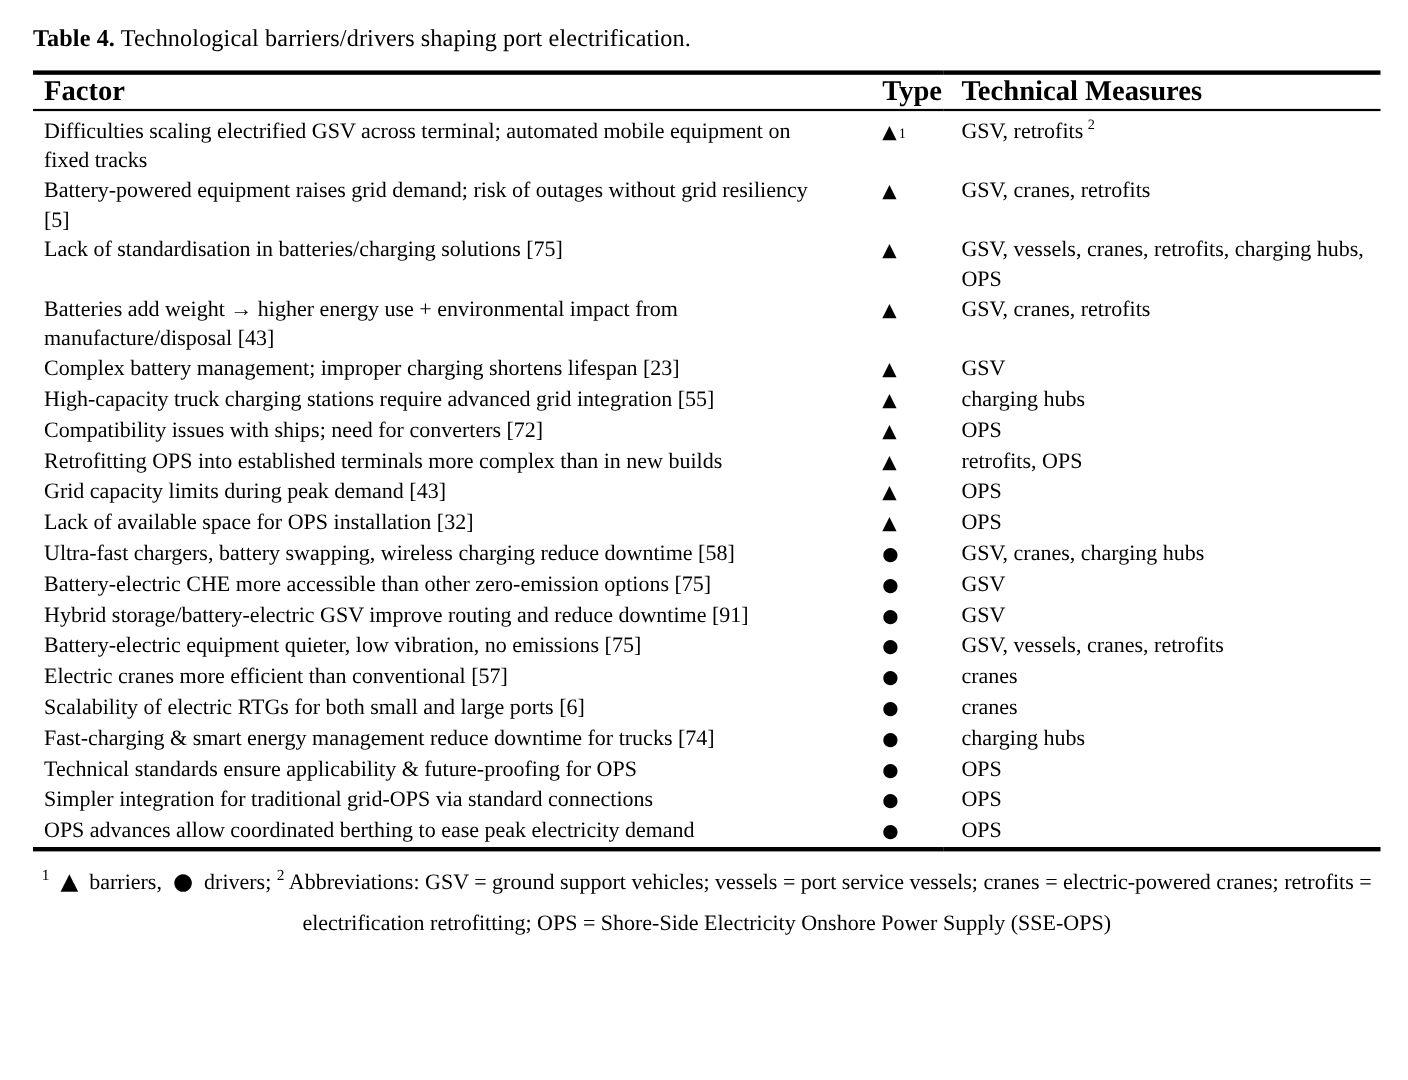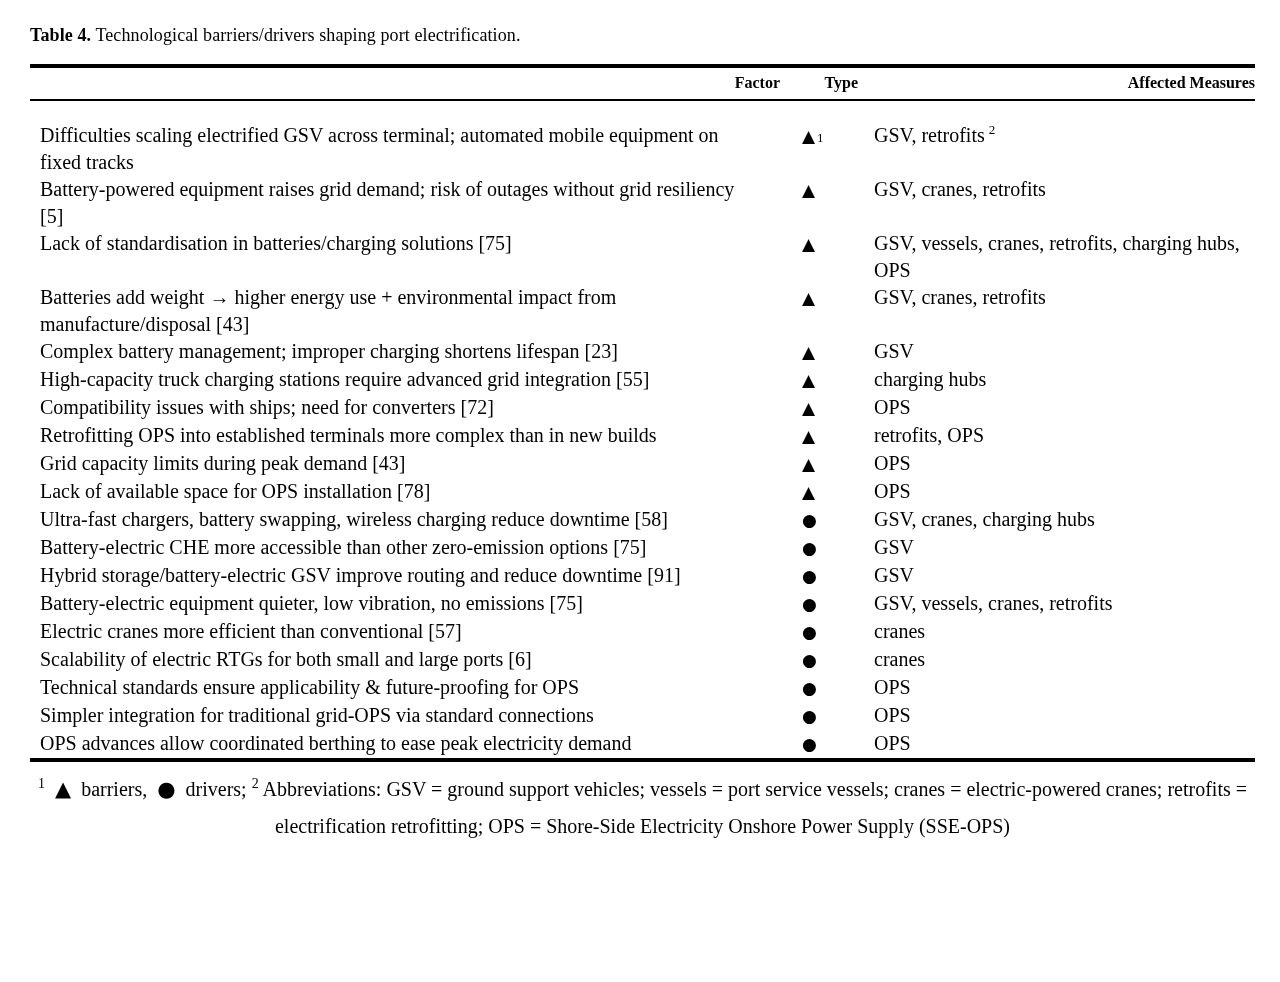--- a/index.html
+++ b/index.html
@@ -11,53 +11,53 @@
   }
   body {
     width: 1280px;
     height: 982px;
     overflow: hidden;
   }
   .page {
     padding: 22px 25px 0 30px;
   }
   .caption {
-    font-size: 18px;
+    font-size: 22px;
     line-height: 26px;
     margin: 0 0 16px 0;
     letter-spacing: 0.1px;
   }
   .caption .cap-label {
     font-weight: bold;
   }
   table.data-table {
     border-collapse: collapse;
     table-layout: fixed;
     width: 1225px;
     border-top: 4px solid #000;
     border-bottom: 4px solid #000;
   }
   thead th {
-    font-size: 16px;
+    font-size: 26px;
     font-weight: bold;
-    text-align: right;
+    text-align: left;
     border-bottom: 2px solid #000;
     padding: 3px 0 4px 0;
     line-height: 24px;
   }
   th.h-factor { padding-left: 10px; }
   th.h-type   { padding-left: 22px; margin-top: 16px; }
   th.h-measures { padding-left: 16px; }
   tbody td {
     font-size: 20px;
     line-height: 27px;
     vertical-align: top;
     padding: 0;
   }
-  tbody tr:first-child td { padding-top: 21px; }
+  tbody tr:first-child td { padding-top: 5px; }
   td.c-factor {
     padding-left: 10px;
     padding-right: 24px;
   }
   td.c-type { padding-left: 22px; white-space: nowrap; }
   td.c-measures { padding-left: 16px; padding-right: 4px; }
   .sym {
     font-family: "DejaVu Sans", sans-serif;
     font-size: 17px;
     line-height: 27px;
@@ -98,21 +98,21 @@
   <table class="data-table">
     <colgroup>
       <col style="width:750px">
       <col style="width:78px">
       <col style="width:397px">
     </colgroup>
     <thead>
       <tr>
         <th class="h-factor">Factor</th>
         <th class="h-type">Type</th>
-        <th class="h-measures">Affected Measures</th>
+        <th class="h-measures">Technical Measures</th>
       </tr>
     </thead>
     <tbody>
         <tr>
           <td class="c-factor">Difficulties scaling electrified GSV across terminal; automated mobile equipment on fixed tracks</td>
           <td class="c-type"><span class="sym">▲</span><span class="tnote">1</span></td>
           <td class="c-measures">GSV, retrofits<sup class="mnote">2</sup></td>
         </tr>
         <tr>
           <td class="c-factor">Battery-powered equipment raises grid demand; risk of outages without grid resiliency [5]</td>
@@ -148,21 +148,21 @@
           <td class="c-factor">Retrofitting OPS into established terminals more complex than in new builds</td>
           <td class="c-type"><span class="sym">▲</span></td>
           <td class="c-measures">retrofits, OPS</td>
         </tr>
         <tr>
           <td class="c-factor">Grid capacity limits during peak demand [43]</td>
           <td class="c-type"><span class="sym">▲</span></td>
           <td class="c-measures">OPS</td>
         </tr>
         <tr>
-          <td class="c-factor">Lack of available space for OPS installation [78]</td>
+          <td class="c-factor">Lack of available space for OPS installation [32]</td>
           <td class="c-type"><span class="sym">▲</span></td>
           <td class="c-measures">OPS</td>
         </tr>
         <tr>
           <td class="c-factor">Ultra-fast chargers, battery swapping, wireless charging reduce downtime [58]</td>
           <td class="c-type"><span class="sym">●</span></td>
           <td class="c-measures">GSV, cranes, charging hubs</td>
         </tr>
         <tr>
           <td class="c-factor">Battery-electric CHE more accessible than other zero-emission options [75]</td>
@@ -181,20 +181,25 @@
         </tr>
         <tr>
           <td class="c-factor">Electric cranes more efficient than conventional [57]</td>
           <td class="c-type"><span class="sym">●</span></td>
           <td class="c-measures">cranes</td>
         </tr>
         <tr>
           <td class="c-factor">Scalability of electric RTGs for both small and large ports [6]</td>
           <td class="c-type"><span class="sym">●</span></td>
           <td class="c-measures">cranes</td>
+        </tr>
+        <tr>
+          <td class="c-factor">Fast-charging &amp; smart energy management reduce downtime for trucks [74]</td>
+          <td class="c-type"><span class="sym">●</span></td>
+          <td class="c-measures">charging hubs</td>
         </tr>
         <tr>
           <td class="c-factor">Technical standards ensure applicability &amp; future-proofing for OPS</td>
           <td class="c-type"><span class="sym">●</span></td>
           <td class="c-measures">OPS</td>
         </tr>
         <tr>
           <td class="c-factor">Simpler integration for traditional grid-OPS via standard connections</td>
           <td class="c-type"><span class="sym">●</span></td>
           <td class="c-measures">OPS</td>

